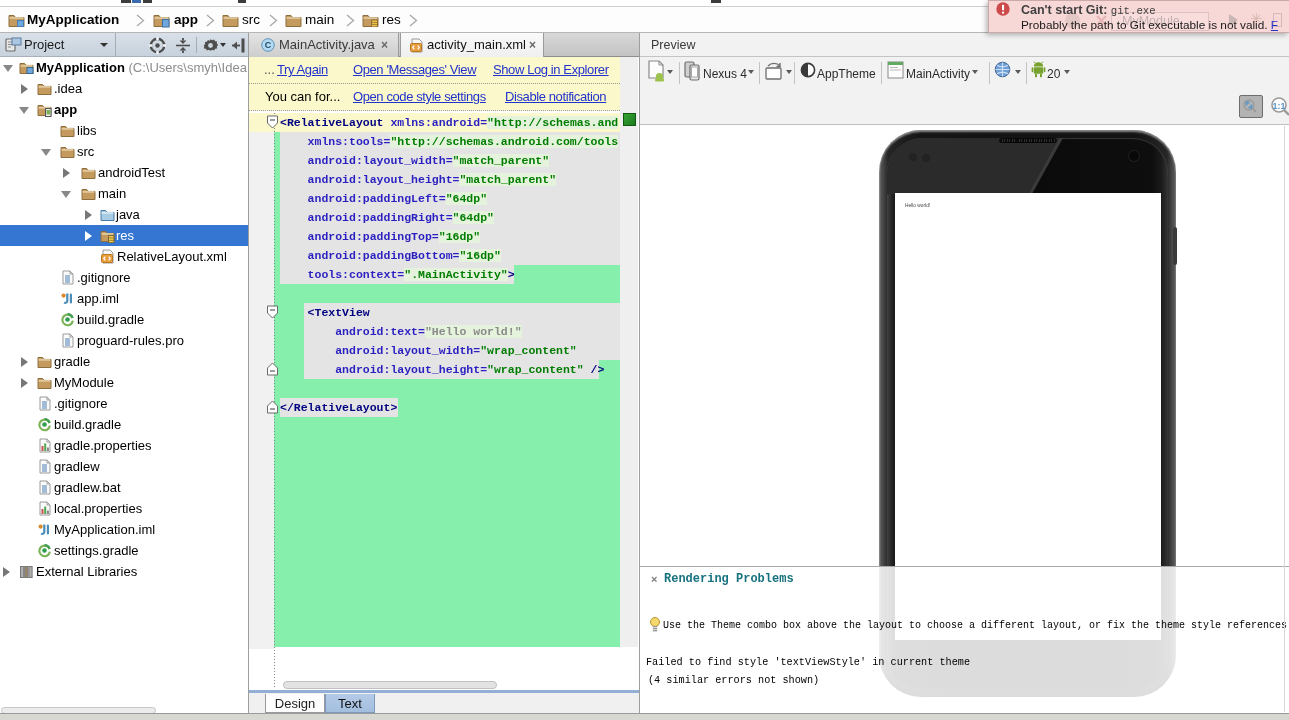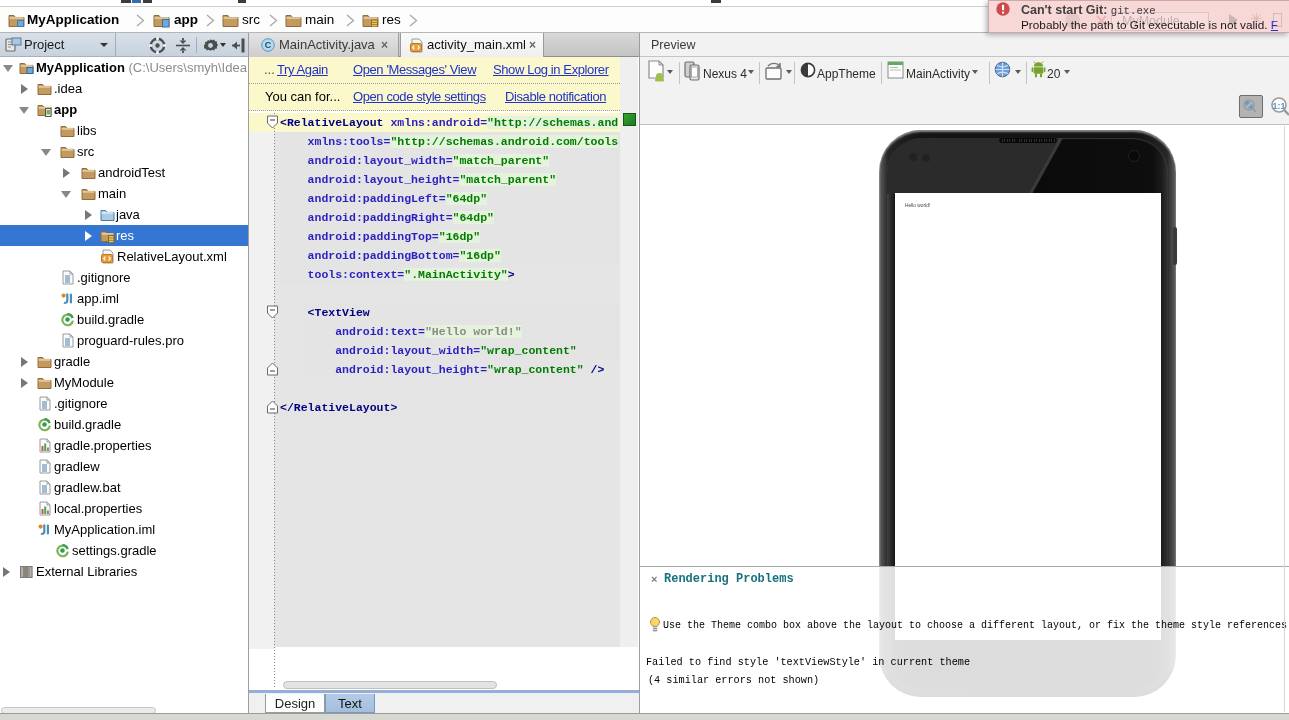--- a/index.html
+++ b/index.html
@@ -30,21 +30,21 @@
 #editor{left:249px;top:33px;width:390px;height:680px;background:#fff;}
 #tabbar{left:0;top:0;width:390px;height:24px;background:linear-gradient(#d8d8d8,#c3c3c3);border-bottom:1px solid #8e8e8e;}
 .tab1{position:absolute;left:0;top:0;width:150px;height:24px;background:linear-gradient(#e4e4e4,#cdcdcd);border-right:1px solid #9b9b9b;}
 .tab2{position:absolute;left:151px;top:0;width:144px;height:24px;background:linear-gradient(#fafafa,#efefef);border-right:1px solid #9b9b9b;border-left:1px solid #9b9b9b;}
 .tabtxt{position:absolute;top:4px;font-size:13px;}
 .tabx{position:absolute;top:5px;font-size:12px;color:#666;font-weight:bold;}
 #nrow1{left:0;top:24px;width:371px;height:27px;background:#fbf8cb;border-bottom:1px dotted #9a9a9a;}
 #nrow2{left:0;top:51px;width:371px;height:27px;background:#fbf8cb;border-bottom:1px dotted #9a9a9a;}
 
 .ntxt{position:absolute;top:5px;font-size:13px;color:#000;white-space:nowrap;}
-#codearea{left:0;top:80px;width:371px;height:534px;background:#e5e5e5;}
+#codearea{left:0;top:80px;width:371px;height:534px;background:#86efac;}
 #gutter{left:0;top:0;width:25px;height:536px;background:#f1f1f1;}
 #dotline{left:25px;top:0;width:1px;height:575px;background:repeating-linear-gradient(#888 0 1px,transparent 1px 3px);}
 .cline{position:absolute;left:31px;height:19px;font-family:"Liberation Mono",monospace;font-size:11.5px;line-height:19px;font-weight:bold;white-space:pre;}
 .t{color:#000080;}
 .a{color:#2a1fc0;}
 .v{color:#007d00;}
 .gv{color:#8a8a8a;}
 .vh{background:#e5f3dd;}
 .hl{position:absolute;background:#e4e4e4;height:19px;}
 .fold{position:absolute;left:17px;width:13px;height:14px;}
@@ -381,21 +381,21 @@
             <use href="#i-props"></use>
           </svg>
           <span class="lbl" style="left:54px;">local.properties</span>
         </div>
     <div class="tree-row" style="top:462px;">
           <svg class="ticon" style="left:37px;">
             <use href="#i-iml"></use>
           </svg>
           <span class="lbl" style="left:54px;">MyApplication.iml</span>
         </div>
-    <div class="tree-row" style="top:483px;margin-left:18px;">
+    <div class="tree-row" style="top:483px;">
           <svg class="ticon" style="left:37px;">
             <use href="#i-gradle"></use>
           </svg>
           <span class="lbl" style="left:54px;">settings.gradle</span>
         </div>
     <div class="tree-row" style="top:504px;">
           <span class="arrow-r" style="left:3px;"></span>
           <svg class="ticon" style="left:19px;">
             <use href="#i-extlib"></use>
           </svg>

